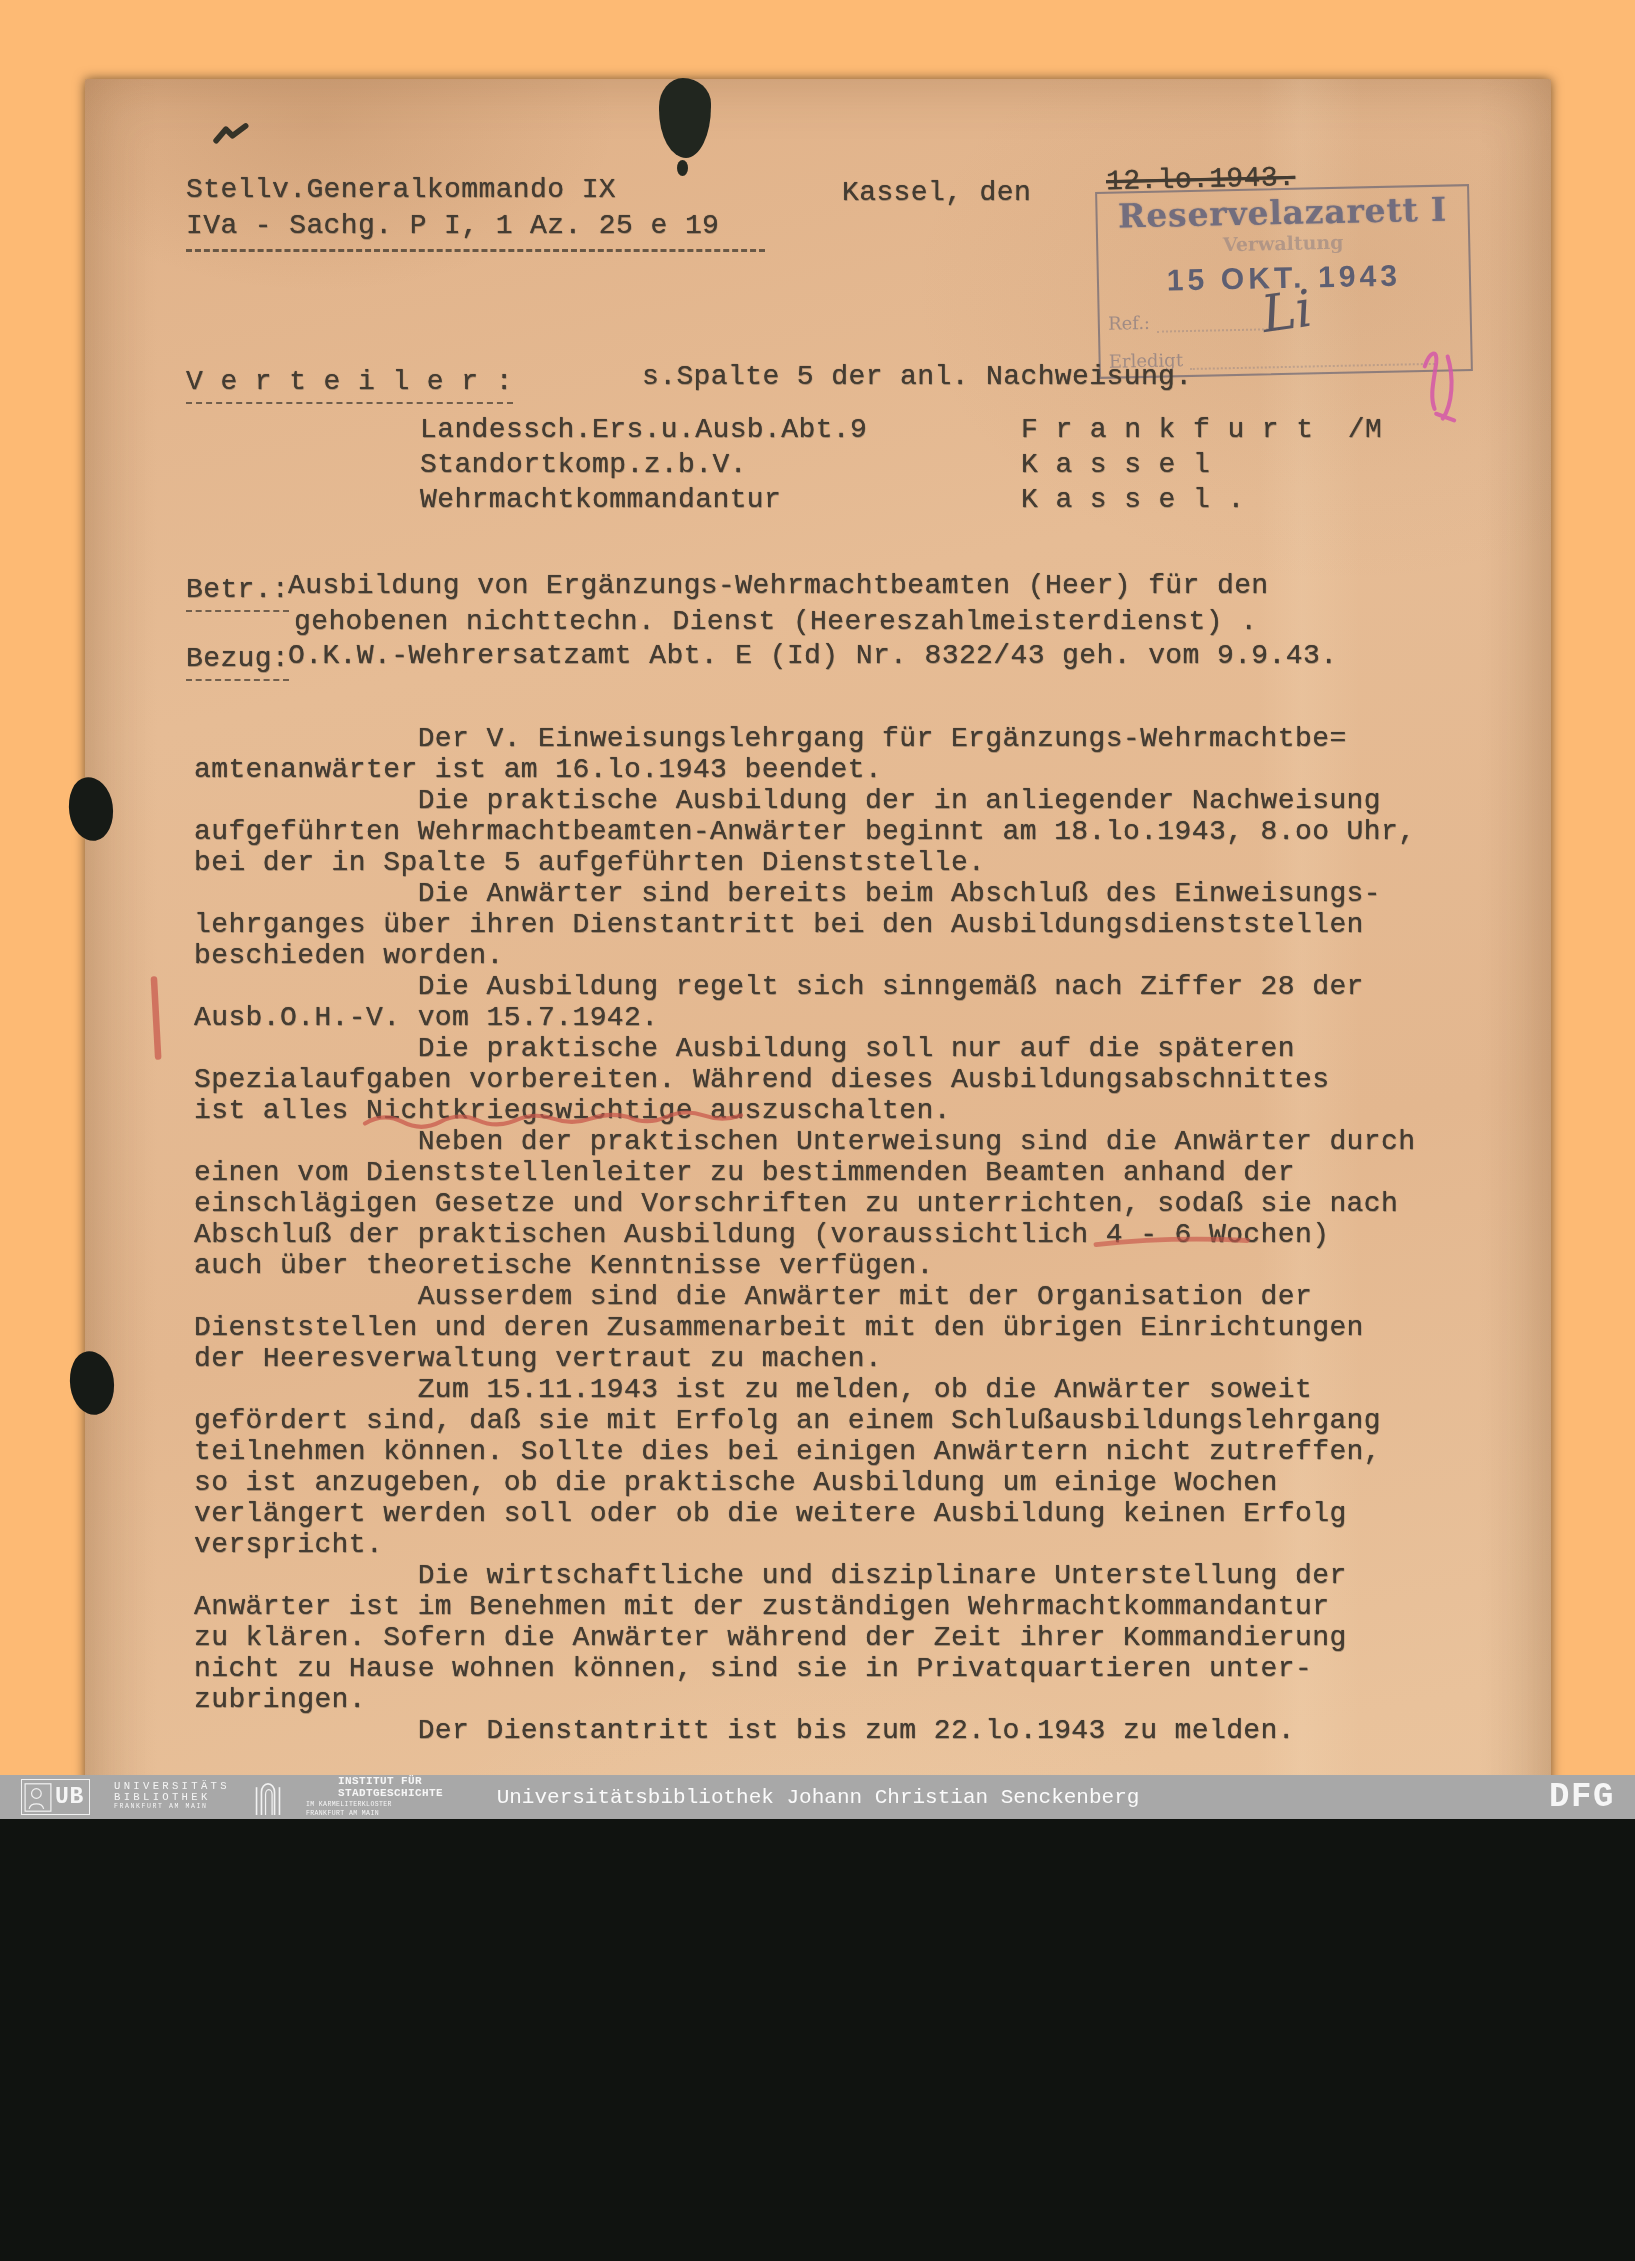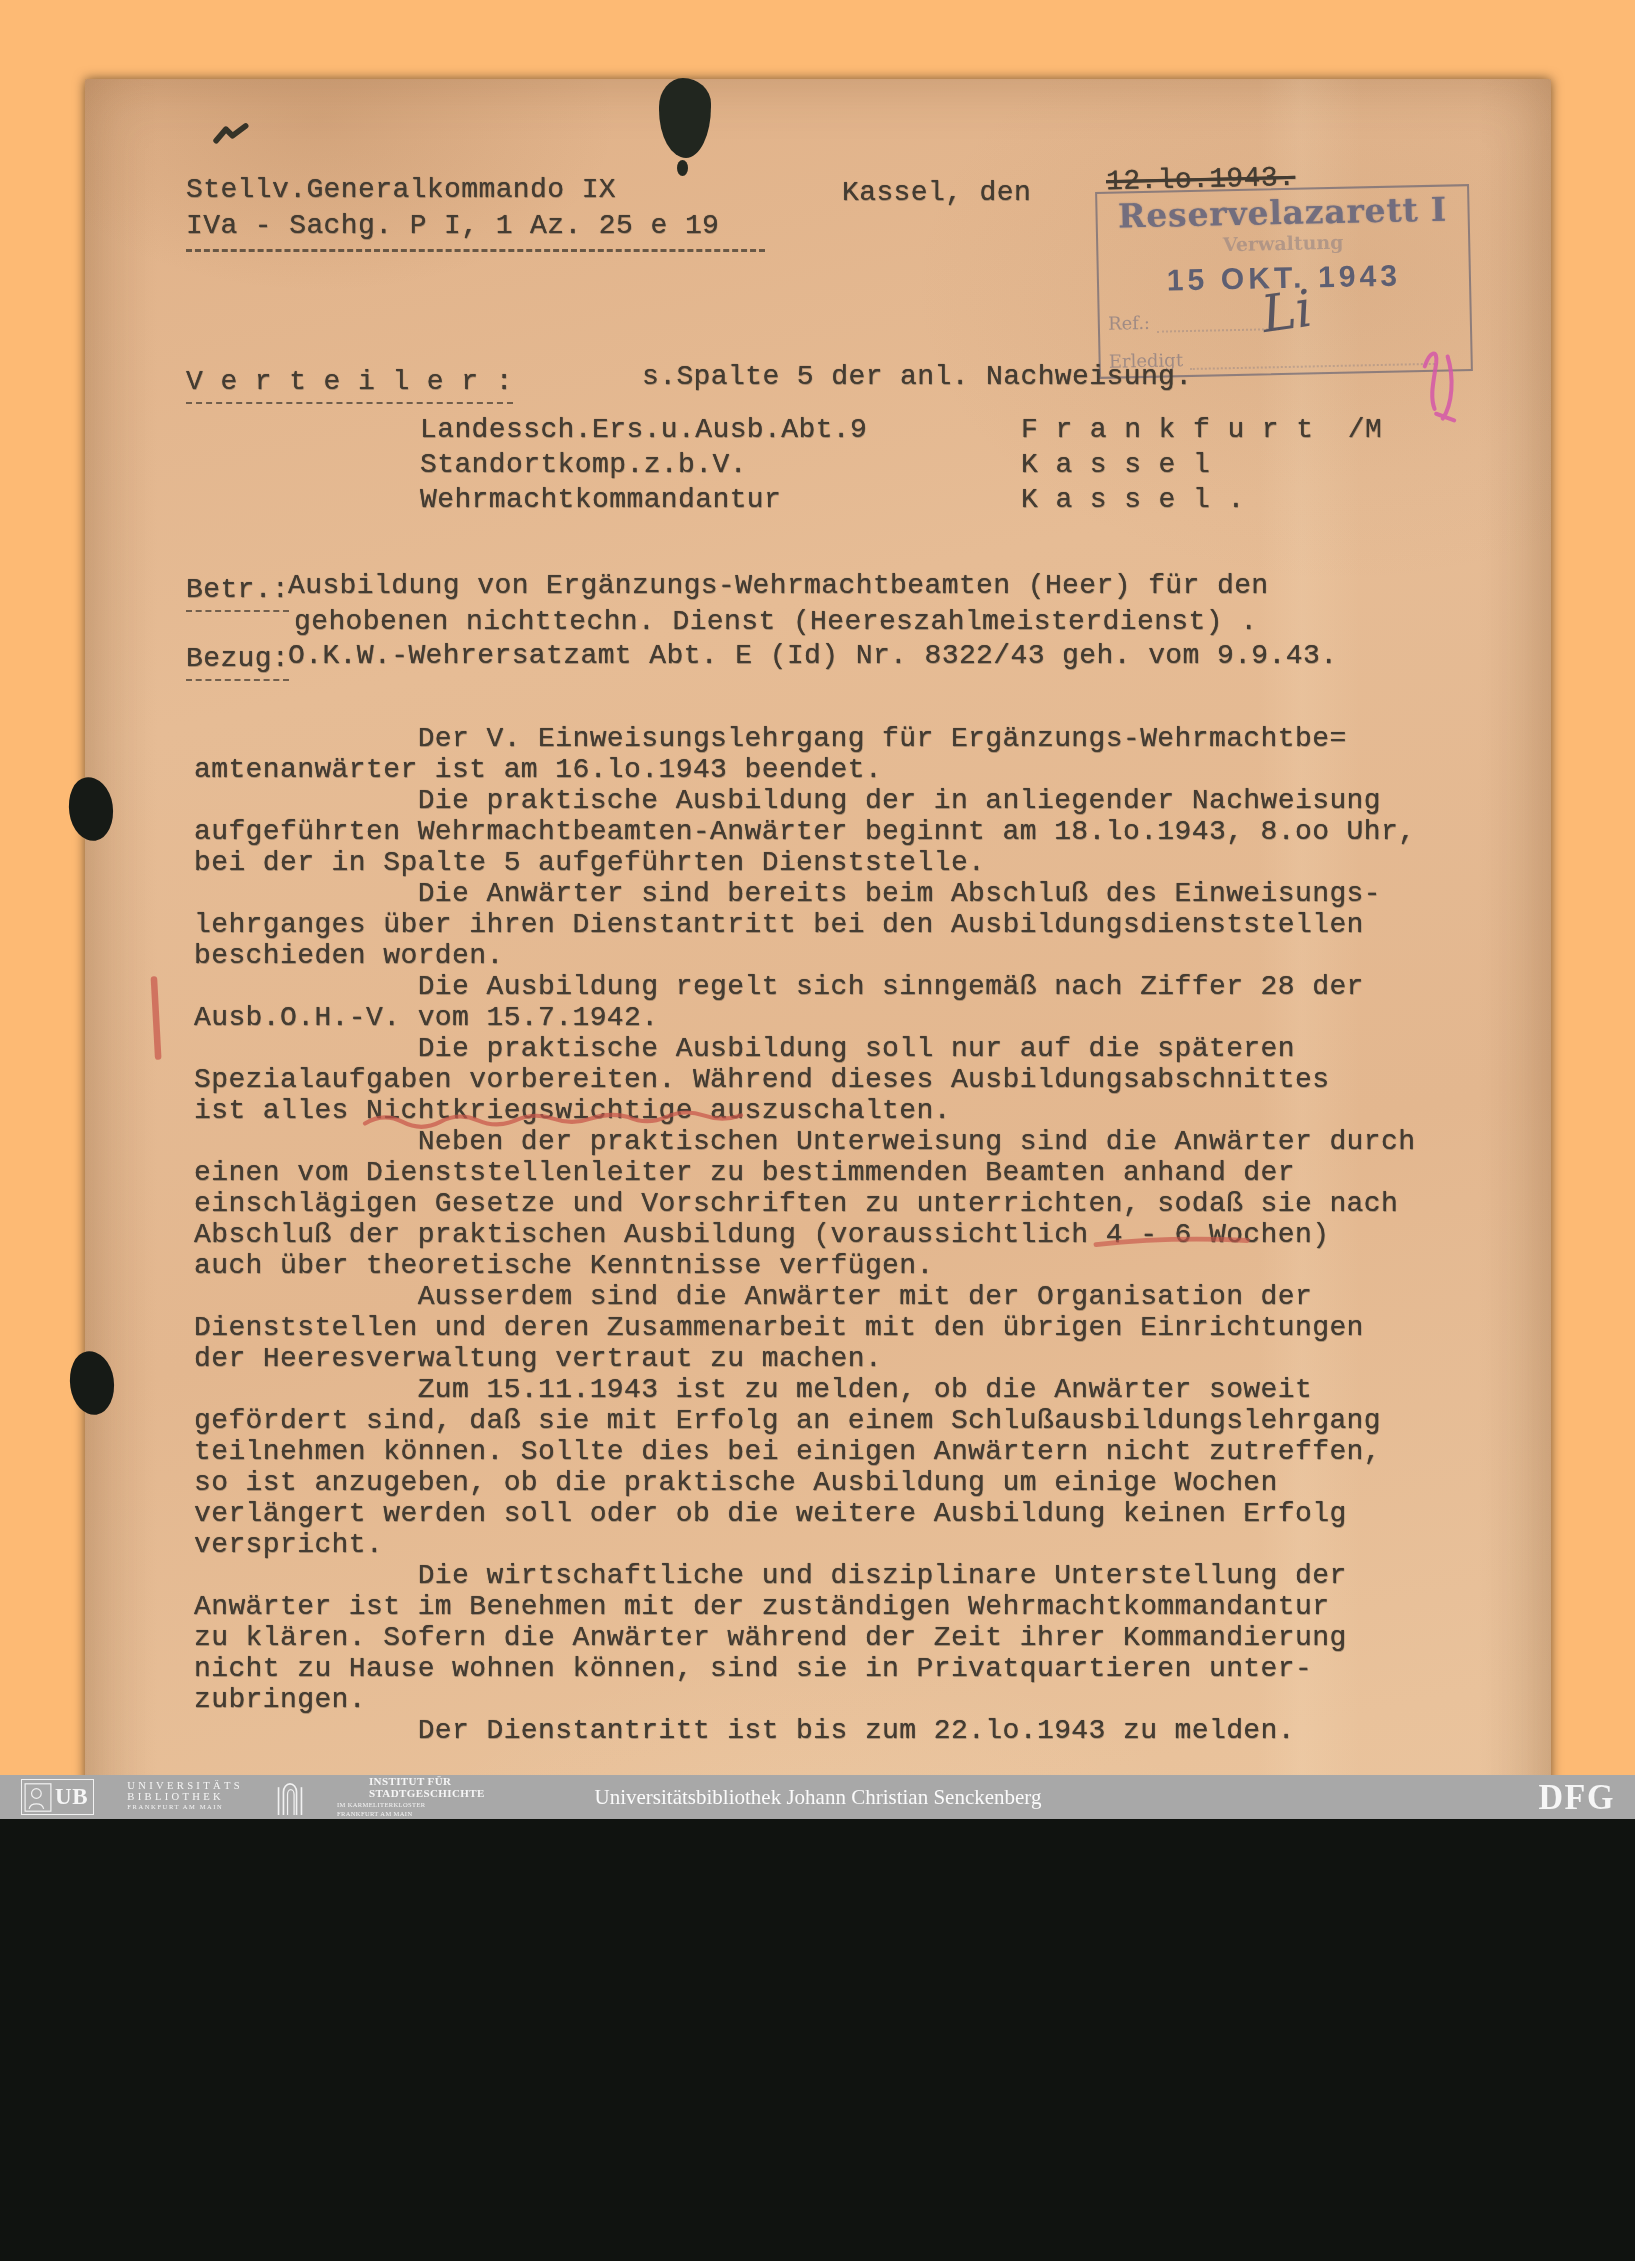--- a/index.html
+++ b/index.html
@@ -46,22 +46,22 @@
   .blob-top{position:absolute;left:659px;top:78px;width:52px;height:80px;background:#21261f;
          border-radius:46% 54% 48% 52% / 36% 32% 64% 60%;}
   .blob-tail{position:absolute;left:677px;top:160px;width:11.4px;height:16.4px;background:#242921;border-radius:50%;}
   .punch{position:absolute;width:44px;height:64px;background:#161a16;border-radius:48% 52% 50% 50%/52% 48% 52% 48%;
          transform:rotate(-8deg);}
   .pencil-num{position:absolute;left:1413px;top:2043px;font-family:"DejaVu Serif",serif;font-style:italic;
          font-size:38px;color:rgba(118,99,82,.55);transform:rotate(-9deg);letter-spacing:4.9px;}
   .overlay-svg{position:absolute;left:0;top:0;width:1636px;height:2261px;pointer-events:none;}
   
   .footer{position:absolute;left:0;bottom:0;width:1636px;height:44px;background:#a8a8a8;
-         display:flex;align-items:center;gap:33px;padding:0 21px;box-sizing:border-box;
-         font-family:Liberation Serif, serif;color:#f6f6f6;}
+         display:flex;align-items:center;gap:24px;padding:0 21px;box-sizing:border-box;
+         font-family:Liberation Mono, monospace;color:#f6f6f6;}
   .ub-logo{position:relative;height:34px;display:flex;align-items:center;gap:3.3px;
          border:1.6px solid #f2f2f2;padding:0 4.9px 0 1.6px;}
   .ub-mark{font-size:23px;font-weight:bold;letter-spacing:0.8px;}
   .ub-text div{line-height:10.6px;}
   .ub-l{font-size:10.6px;letter-spacing:3.3px;}
   .ub-s{font-size:6.5px;letter-spacing:1.6px;}
   .inst-text div{line-height:9.8px;}
   .inst-b{font-size:11px;font-weight:bold;letter-spacing:0.4px;line-height:12.3px !important;margin-left:32px;}
   .inst-s{font-size:6.5px;letter-spacing:0.4px;}
   .footer-center{position:absolute;left:50%;transform:translateX(-50%);font-size:21px;color:#fbfbfb;text-align:center;}

